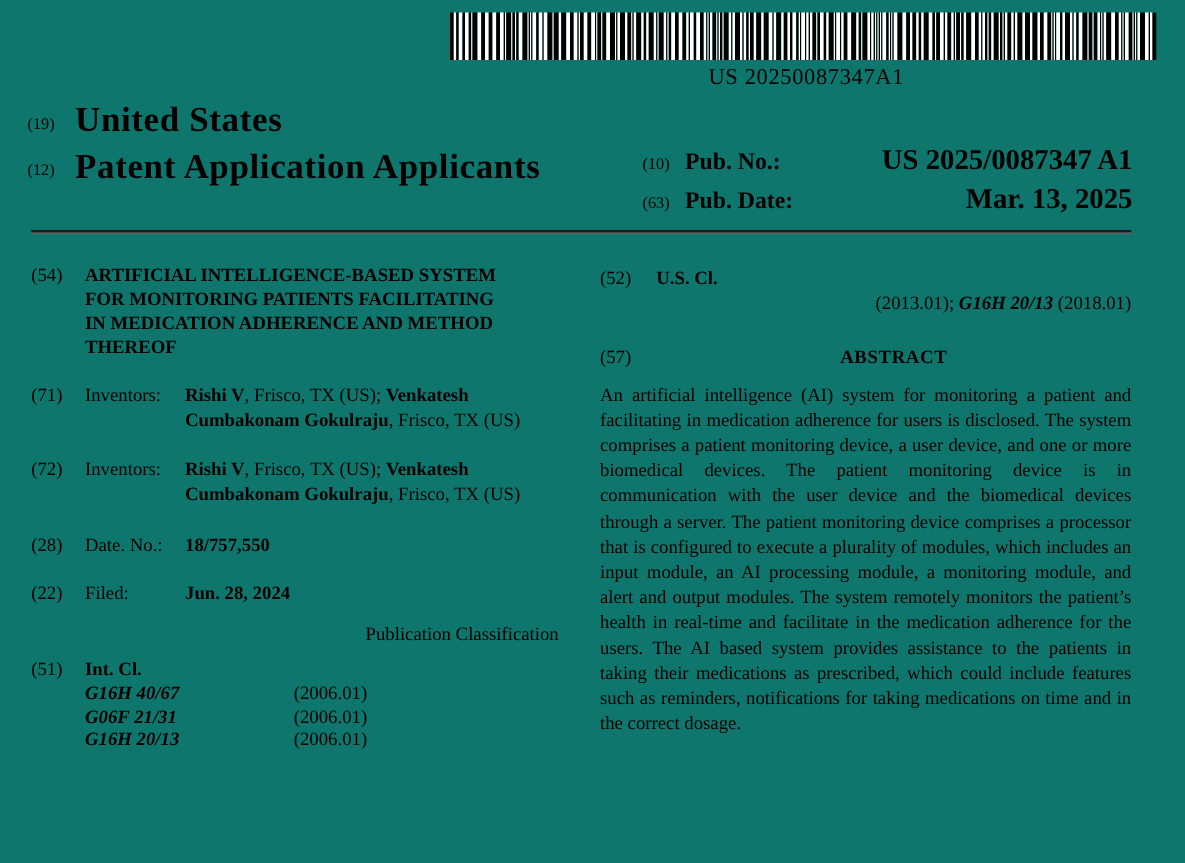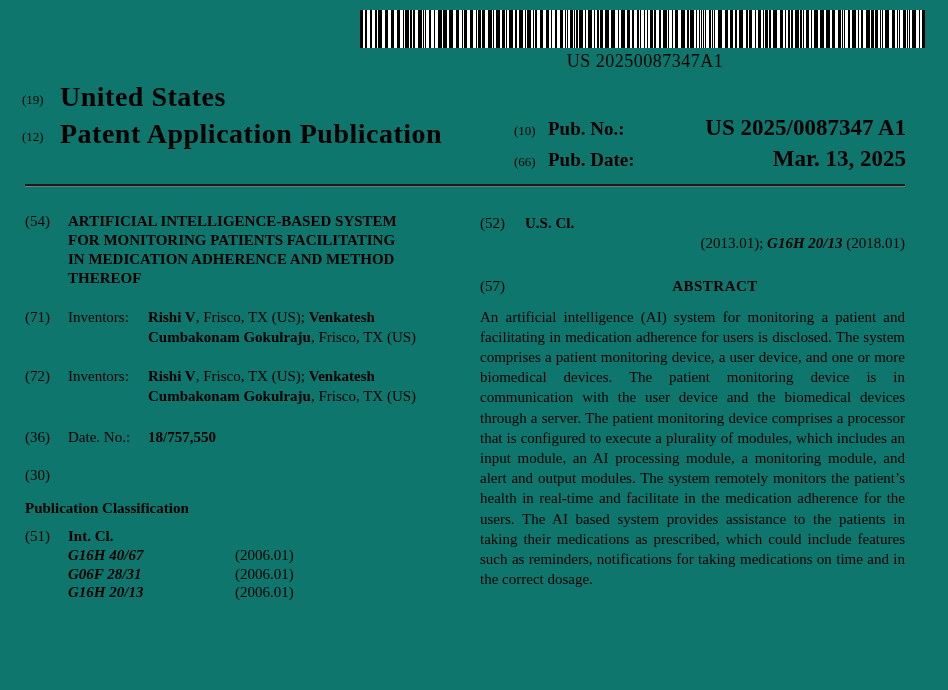--- a/index.html
+++ b/index.html
@@ -36,21 +36,21 @@
   .title-text{font-weight:bold;width:334px;line-height:19px;}
   .lblrow{display:flex;}
   .lbl{width:80px;flex:none;}
   .val{flex:1;}
   .b{font-weight:bold;}
   .bi{font-weight:bold;font-style:italic;}
   .mb20{margin-bottom:20px;}
   .mb22{margin-bottom:22px;}
   .mb18{margin-bottom:18px;}
   .mb14{margin-bottom:14px;}
-  .pubclass{font-weight:bold;text-align:left;margin-bottom:8px;}
+  .pubclass{font-weight:normal;text-align:right;margin-bottom:8px;}
   .cls-row{padding-left:43px;line-height:18.5px;}
   .cls{display:inline-block;width:167px;}
   .abs-head{display:flex;margin-top:24px;margin-bottom:10px;}
   .abs-title{flex:1;text-align:center;font-weight:bold;letter-spacing:.5px;}
   .abstract{text-align:justify;line-height:20.2px;}
   .cpc-l2{text-align:right;}
   .dots{letter-spacing:1px;}
 </style>
 </head>
 <body>
@@ -322,32 +322,32 @@
         <span style="width:3px"></span>
       </div>
     <div class="barcode-number">US 20250087347A1</div>
   </div>
 
   <div class="hdr-left">
     <div class="hdr-line">
       <span class="code">(19)</span><span class="hdr-big">United States</span>
     </div>
     <div class="hdr-line">
-      <span class="code">(12)</span><span class="hdr-big">Patent Application Publication</span>
+      <span class="code">(12)</span><span class="hdr-big">Patent Application Applicants</span>
     </div>
   </div>
 
   <div class="hdr-right">
     <div class="pub-line">
       <span class="pub-code">(10)</span>
       <span class="pub-label">Pub. No.:</span>
       <span class="pub-value">US 2025/0087347 A1</span>
     </div>
     <div class="pub-line">
-      <span class="pub-code">(66)</span>
+      <span class="pub-code">(63)</span>
       <span class="pub-label">Pub. Date:</span>
       <span class="pub-value">Mar. 13, 2025</span>
     </div>
   </div>
 
   <div class="rule"></div>
 
   <div class="col col-left">
 
     <div class="item mb20">
@@ -367,42 +367,46 @@
 
     <div class="item mb22">
       <span class="icode">(72)</span>
       <div class="ibody lblrow">
         <span class="lbl">Inventors:</span>
         <span class="val"><span class="b">Rishi V</span><span>, Frisco, TX (US); </span><span class="b">Venkatesh Cumbakonam Gokulraju</span><span>, Frisco, TX (US)</span></span>
       </div>
     </div>
 
     <div class="item mb18">
-      <span class="icode">(36)</span>
+      <span class="icode">(28)</span>
       <div class="ibody lblrow">
         <span class="lbl">Date. No.:</span>
         <span class="val b">18/757,550</span>
       </div>
     </div>
 
     <div class="item mb14">
-      <span class="icode">(30)</span>
+      <span class="icode">(22)</span>
+      <div class="ibody lblrow">
+        <span class="lbl">Filed:</span>
+        <span class="val b">Jun. 28, 2024</span>
+      </div>
     </div>
 
     <div class="pubclass">Publication Classification</div>
 
     <div class="item">
       <span class="icode">(51)</span>
       <div class="ibody"><span class="b">Int. Cl.</span></div>
     </div>
     <div class="cls-row">
       <span class="cls bi">G16H 40/67</span><span>(2006.01)</span>
     </div>
     <div class="cls-row">
-      <span class="cls bi">G06F 28/31</span><span>(2006.01)</span>
+      <span class="cls bi">G06F 21/31</span><span>(2006.01)</span>
     </div>
     <div class="cls-row">
       <span class="cls bi">G16H 20/13</span><span>(2006.01)</span>
     </div>
 
   </div>
 
   <div class="col col-right">
 
     <div class="item">

